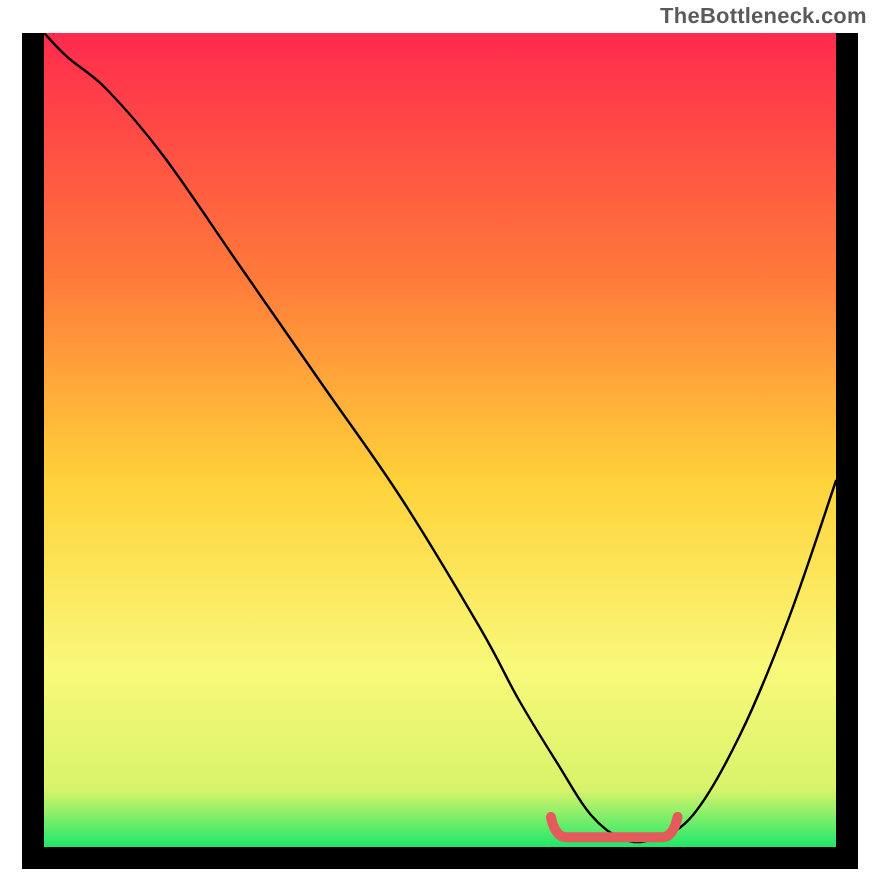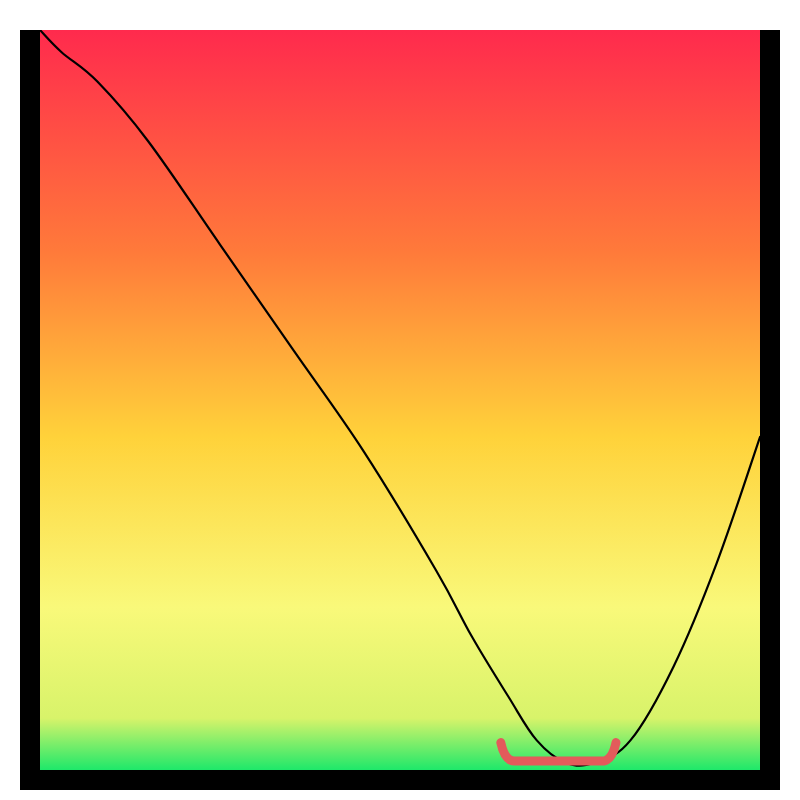--- a/index.html
+++ b/index.html
@@ -46,20 +46,21 @@
     top: 0;
     width: 720px;
     height: 740px;
   }
 </style>
 </head>
 <body>
 
 <div class="stage">
 
+  <div class="watermark">TheBottleneck.com</div>
 
   <div class="outer-frame">
     <div class="plot-area">
 
       <svg class="bg" viewBox="0 0 720 740" preserveAspectRatio="none">
         <defs>
           <linearGradient id="grad" x1="0" y1="0" x2="0" y2="1">
               <stop offset="0%" stop-color="#ff2a4d"></stop>
               <stop offset="30%" stop-color="#ff7a3a"></stop>
               <stop offset="55.00000000000001%" stop-color="#ffd23a"></stop>

